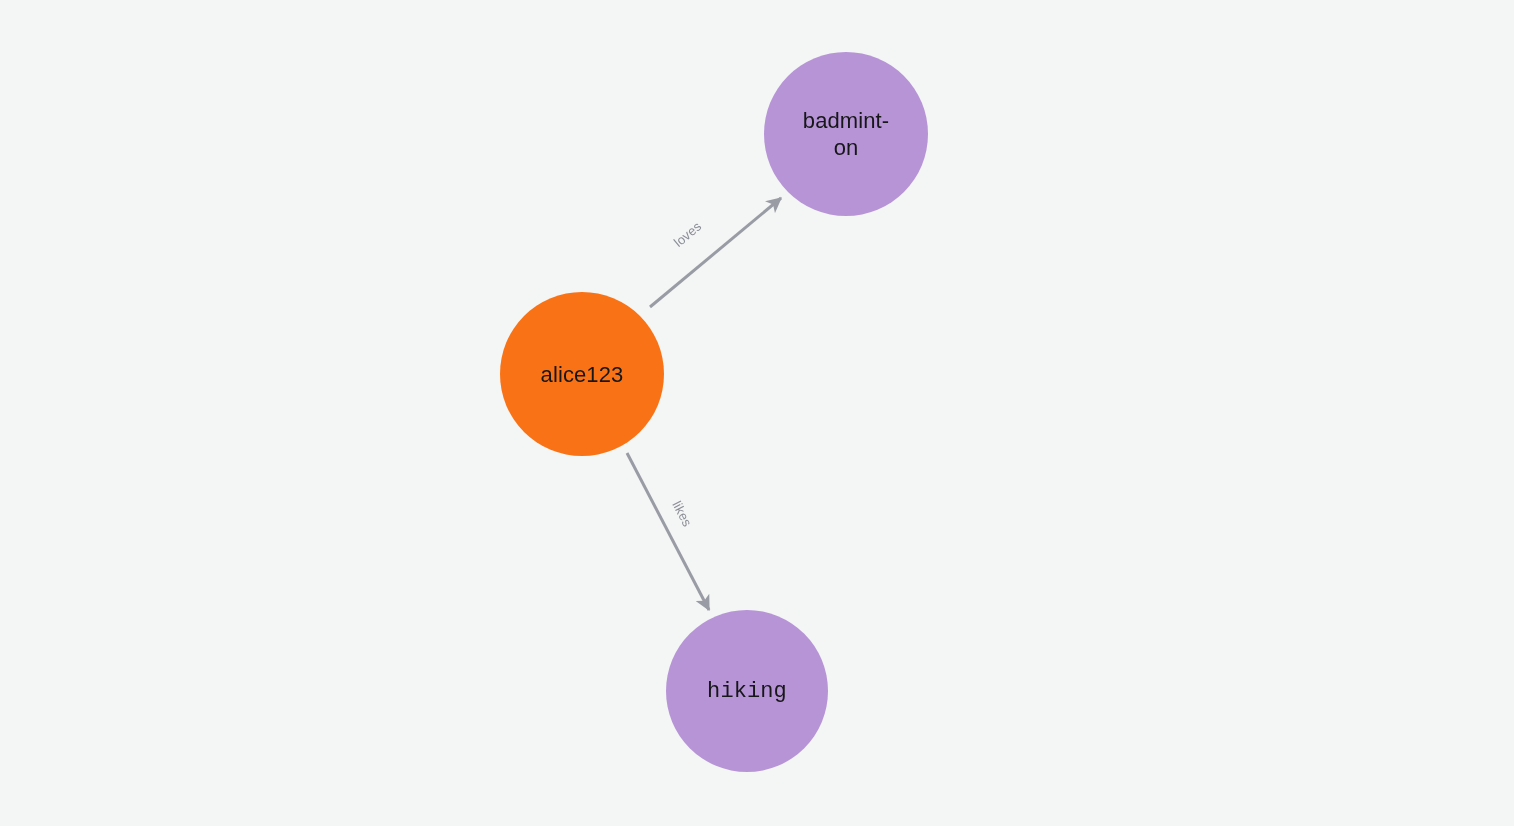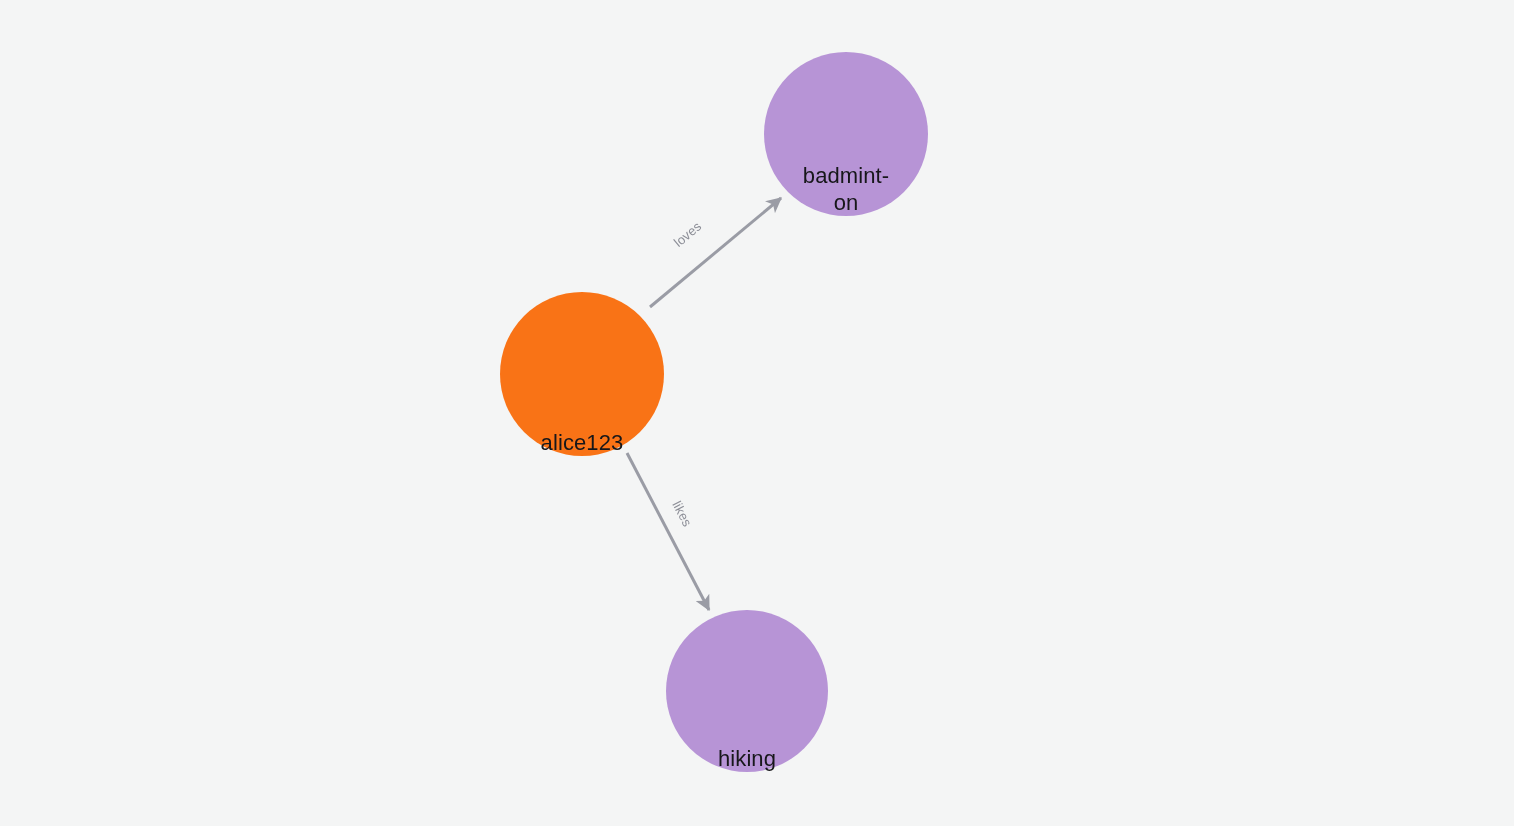--- a/index.html
+++ b/index.html
@@ -24,21 +24,21 @@
     top: 0;
     left: 0;
     width: 1514px;
     height: 826px;
     display: block;
   }
   .graph-node {
     position: absolute;
     border-radius: 50%;
     display: flex;
-    align-items: flex-end;
+    align-items: center;
     justify-content: center;
     box-sizing: border-box;
     cursor: pointer;
   }
   .node-label {
     color: #17171a;
     font-size: 22px;
     line-height: 27px;
     text-align: center;
     letter-spacing: 0.1px;
@@ -83,17 +83,17 @@
 
   <div class="graph-node" style="left: 500px; top: 292px; width: 164px; height: 164px; background: #f97316;">
     <span class="node-label" style="color: rgb(23, 23, 26); font-size: 22px;">alice123</span>
   </div>
 
   <div class="graph-node" style="left: 764px; top: 52px; width: 164px; height: 164px; background: rgb(183, 148, 214);">
     <span class="node-label" style="color: rgb(23, 23, 26); font-size: 22px;">badmint-
 on</span>
   </div>
 
-  <div class="graph-node" style="left: 666px; top: 610px; width: 162px; height: 162px; background: rgb(183, 148, 214);">
+  <div class="graph-node" style="left: 666px; top: 610px; width: 162px; height: 162px; background: rgb(183, 148, 214); font-family: Liberation Mono, monospace;">
     <span class="node-label" style="color: rgb(23, 23, 26); font-size: 22px;">hiking</span>
   </div>
 
 </div>
 
 </body></html>

